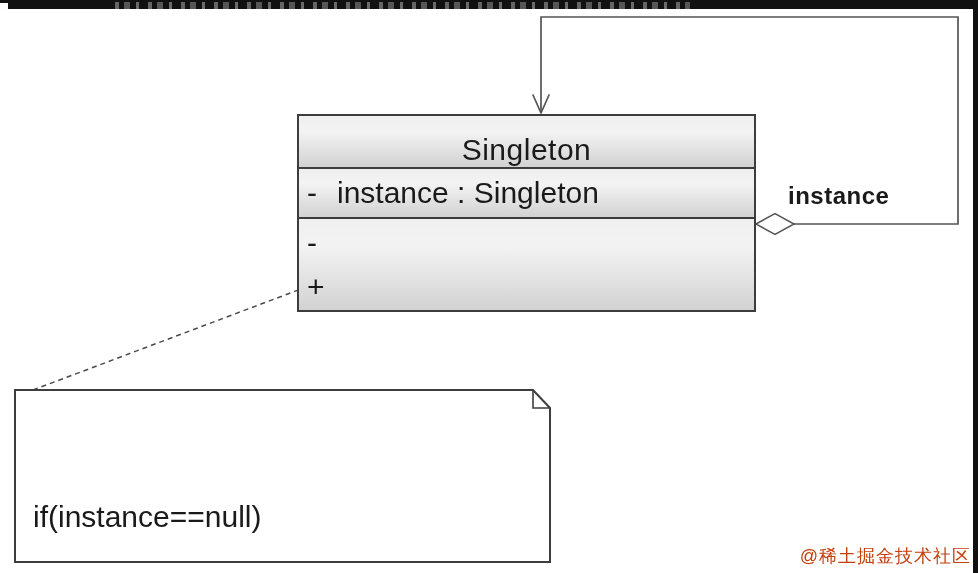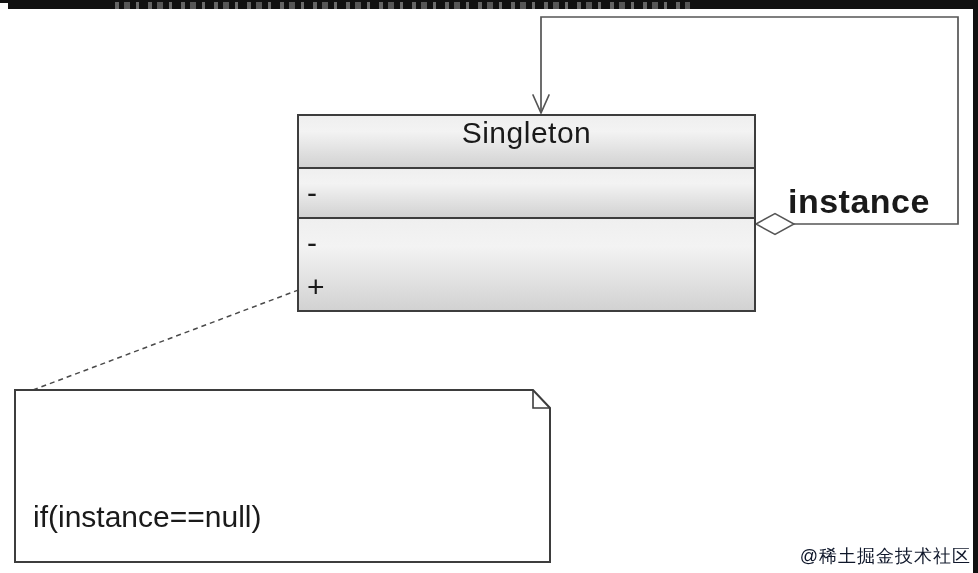--- a/index.html
+++ b/index.html
@@ -14,38 +14,38 @@
       transparent 15px 21px,#b5b5b5 21px 24px,transparent 24px 33px);}
   .right-bar{position:absolute;right:0;top:0;width:5px;height:573px;background:#111;}
 
   
   svg.overlay{position:absolute;left:0;top:0;width:978px;height:573px;}
 
   
   .uml-class{position:absolute;left:297px;top:114px;width:459px;height:198px;
     border:2px solid #3d3d3d;box-sizing:border-box;display:flex;flex-direction:column;}
   .compartment{background:linear-gradient(180deg,#efefef 0%,#f3f3f3 30%,#d2d2d2 100%);}
-  .class-header{height:51px;display:flex;align-items:flex-start;justify-content:center;
+  .class-header{height:51px;display:flex;align-items:flex-end;justify-content:center;
     font-size:30px;letter-spacing:.5px;}
   .class-attrs{height:48px;border-top:2px solid #3d3d3d;display:flex;flex-direction:column;justify-content:center;}
   .class-methods{height:91px;border-top:2px solid #3d3d3d;display:flex;flex-direction:column;
     justify-content:center;gap:2px;}
   .member-row{display:flex;align-items:center;font-size:30px;padding-left:8px;line-height:42px;}
   .vis{display:inline-block;width:30px;flex:0 0 30px;text-align:left;}
 
   
-  .assoc-label{position:absolute;left:788px;top:182px;font-size:34px;font-weight:bold;
+  .assoc-label{position:absolute;left:788px;top:182px;font-size:24px;font-weight:bold;
     letter-spacing:.5px;}
 
   
   .note-text{position:absolute;left:33px;top:409px;width:500px;font-size:30px;line-height:43px;
     white-space:pre;}
 
   
-  .watermark{position:absolute;right:7px;bottom:5px;font-size:18px;color:#0f172a;
+  .watermark{position:absolute;right:7px;bottom:5px;font-size:18px;color:#c2410c;
     letter-spacing:1px;}
 </style>
 </head>
 <body>
 
 <div id="stage">
 
   <div class="top-bar">
     <div class="top-bar-notch"></div>
     <div class="top-bar-frags"></div>
@@ -64,20 +64,21 @@
     <polyline points="533,390 533,408 550,408" fill="none" stroke="#3d3d3d" stroke-width="1.6"></polyline>
   </svg>
 
   <div class="uml-class">
     <div class="compartment class-header">
       <span>Singleton</span>
     </div>
     <div class="compartment class-attrs">
       <div class="member-row">
         <span class="vis">-</span>
+        <span>instance : Singleton</span>
       </div>
     </div>
     <div class="compartment class-methods">
       <div class="member-row">
         <span class="vis">-</span>
       </div>
       <div class="member-row">
         <span class="vis">+</span>
       </div>
     </div>

